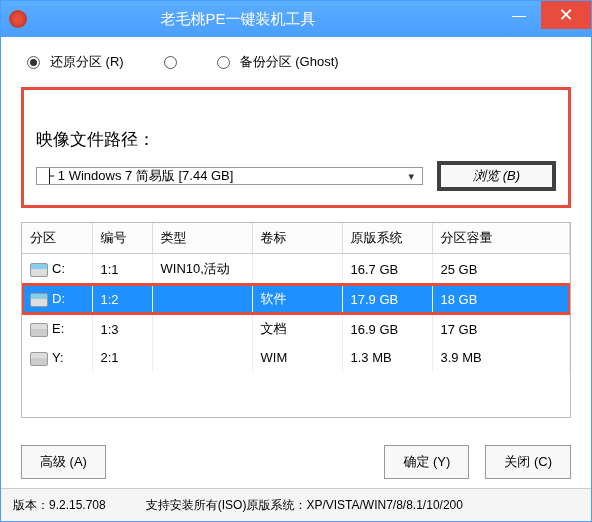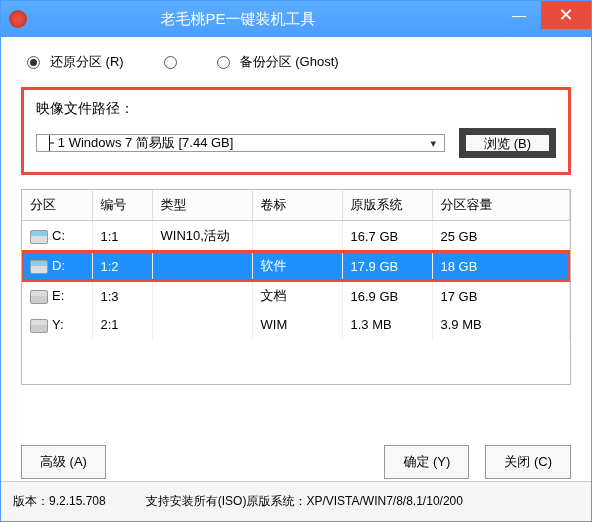--- a/index.html
+++ b/index.html
@@ -15,25 +15,25 @@
 .close-btn { background: #e74c3c; width: 50px; font-size: 18px; }
 
 .content { padding: 16px 20px 0 20px; }
 
 .radio-row { display: flex; gap: 40px; margin-bottom: 16px; padding-left: 6px; }
 .radio-item { display: flex; align-items: center; gap: 10px; cursor: pointer; }
 .radio { width: 13px; height: 13px; border: 1px solid #555; border-radius: 50%; display: inline-flex; align-items: center; justify-content: center; }
 .radio.checked::after { content: ""; width: 7px; height: 7px; background: #333; border-radius: 50%; }
 
 .path-section { border: 3px solid #e74c3c; padding: 10px 12px 14px 12px; margin-bottom: 14px; }
-.path-label { margin-bottom: 10px; font-size: 14px; }
+.path-label { margin-bottom: 10px; font-size: 17px; margin-top: 28px; }
 .path-row { display: flex; gap: 14px; align-items: center; }
 .path-select { flex: 1; height: 18px; border: 1px solid #999; padding: 0 8px; display: flex; align-items: center; justify-content: space-between; background: #fff; cursor: pointer; }
 .chev { font-size: 11px; color: #333; }
-.browse-btn { height: 30px; padding: 0 18px; border: 7px solid #404040; background: #f8f8f8; cursor: pointer; font-size: 13px; }
+.browse-btn { height: 30px; padding: 0 32px; border: 4px solid #404040; background: #f8f8f8; cursor: pointer; font-size: 13px; font-style: italic; }
 
 .table-wrap { border: 1px solid #bbb; margin-bottom: 56px; height: 196px; overflow: hidden; background: #fff; }
 .table { width: 100%; border-collapse: collapse; }
 .table th { text-align: left; font-weight: normal; padding: 6px 8px; border-right: 1px solid #ddd; border-bottom: 1px solid #ccc; background: #fcfcfc; font-size: 13px; }
 .table td { padding: 6px 8px; border-right: 1px solid #eee; font-size: 13px; height: 22px; }
 .table tr.selected td { background: #1e90ff; color: #fff; }
 .table tr.selected { outline: 3px solid #e74c3c; outline-offset: -2px; }
 .drive-icon { width: 18px; height: 14px; display: inline-block; background: linear-gradient(to bottom, #87ceeb 40%, #ddd 40%); border-radius: 2px; vertical-align: middle; margin-right: 4px; border: 1px solid #999; }
 .drive-icon.grey { background: linear-gradient(to bottom, #ddd 40%, #ccc 40%); }
 
@@ -41,21 +41,21 @@
 .col-num { width: 60px; }
 .col-type { width: 100px; }
 .col-vol { width: 90px; }
 .col-free { width: 90px; }
 .col-cap { }
 
 .footer-btns { position: absolute; bottom: 42px; left: 20px; right: 20px; display: flex; justify-content: space-between; }
 .footer-right { display: flex; gap: 16px; }
 .btn { height: 34px; padding: 0 18px; border: 1px solid #999; background: #f8f8f8; cursor: pointer; font-size: 13px; }
 
-.statusbar { position: absolute; bottom: 0; left: 0; right: 0; height: 40px; border-top: 1px solid #ccc; display: flex; align-items: center; padding: 0 12px; font-size: 12px; background: #f5f5f5; gap: 40px; }
+.statusbar { position: absolute; bottom: 0; left: 0; right: 0; height: 33px; border-top: 1px solid #ccc; display: flex; align-items: center; padding: 0 12px; font-size: 12px; background: #f5f5f5; gap: 40px; }
 </style>
 </head>
 <body>
 
 <div class="window">
 
   <div class="titlebar">
     <div class="titlebar-icon"></div>
     <div class="titlebar-title">老毛桃PE一键装机工具</div>
     <div class="titlebar-btns">

